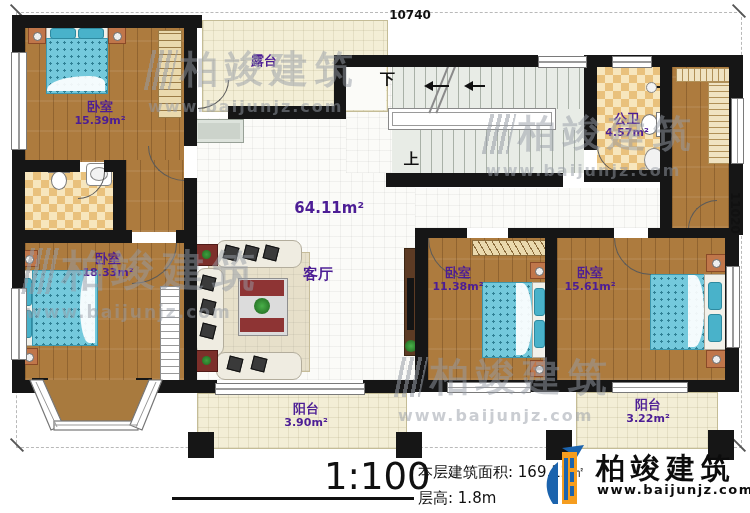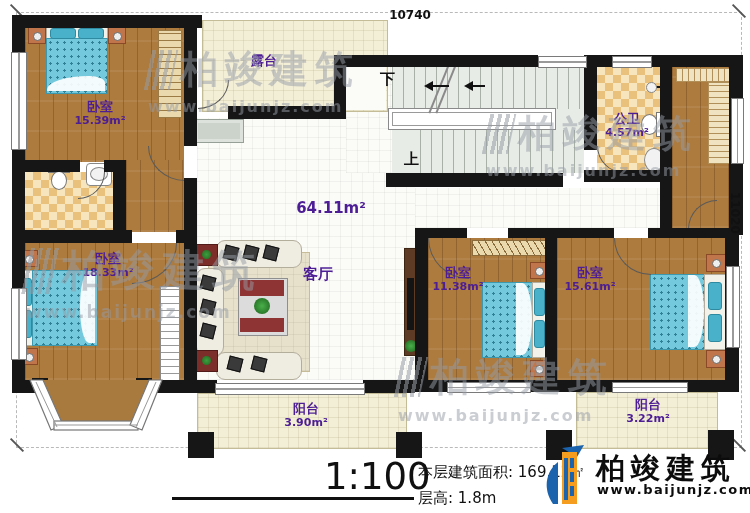--- a/index.html
+++ b/index.html
@@ -292,21 +292,21 @@
     <span class="nm">卧室</span>
       <span class="ar">15.39m²</span>
     </div>
   <div class="abs rlab" style="left:66px;top:252px;width:84px;">
     <span class="nm">卧室</span>
       <span class="ar">18.33m²</span>
     </div>
   <div class="abs rlab" style="left:238px;top:54px;width:52px;">
     <span class="nm">露台</span>
     </div>
-  <div class="abs rlab" style="left:286px;top:200px;width:90px;">
+  <div class="abs rlab" style="left:274px;top:200px;width:90px;text-align:right;">
     <span class="nm" style="font-size:15px;">64.11m²</span>
     </div>
   <div class="abs rlab" style="left:288px;top:266px;width:60px;">
     <span class="nm" style="font-size:15px;">客厅</span>
     </div>
   <div class="abs rlab" style="left:592px;top:112px;width:70px;">
     <span class="nm">公卫</span>
       <span class="ar">4.57m²</span>
     </div>
   <div class="abs rlab" style="left:416px;top:266px;width:84px;">

